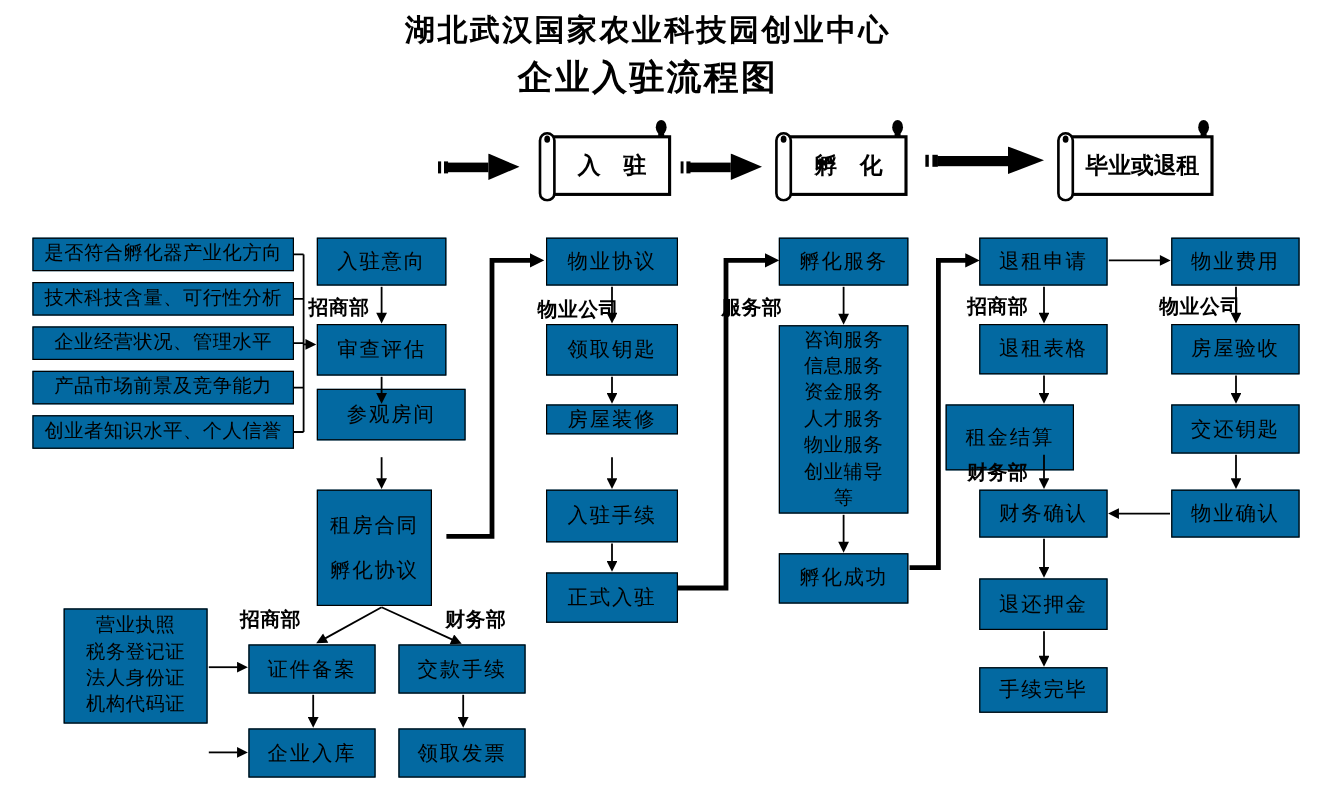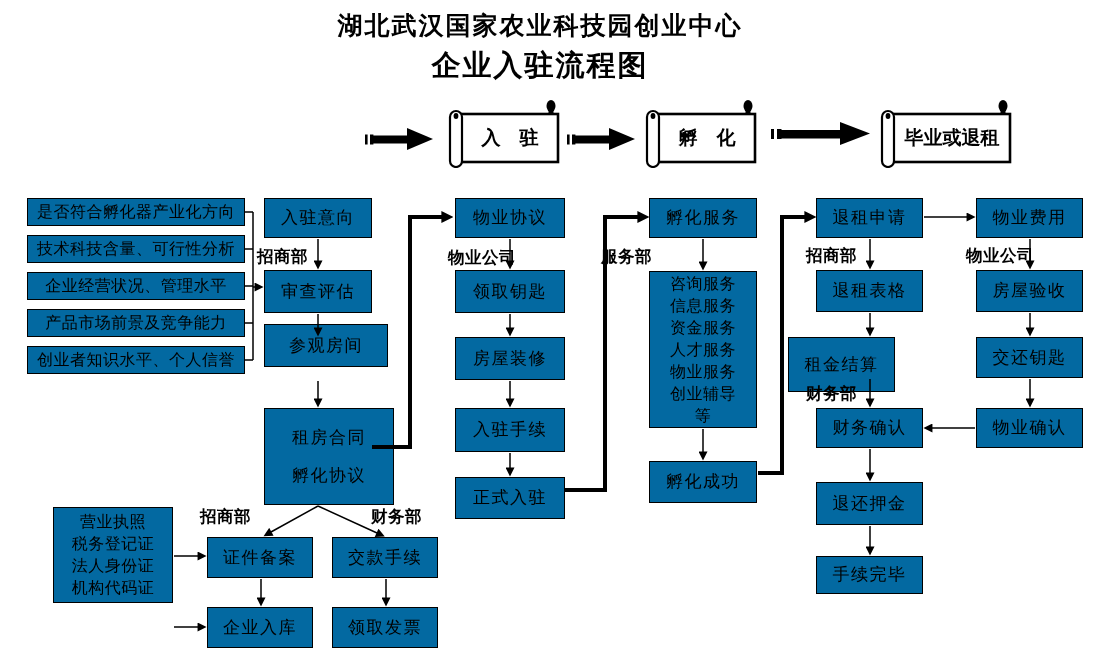--- a/index.html
+++ b/index.html
@@ -96,21 +96,21 @@
   <div class="b small" style="left:27px;top:198px;width:218px;height:28px">是否符合孵化器产业化方向</div>
   <div class="b small" style="left:27px;top:235px;width:218px;height:28px">技术科技含量、可行性分析</div>
   <div class="b small" style="left:27px;top:272px;width:218px;height:28px">企业经营状况、管理水平</div>
   <div class="b small" style="left:27px;top:309px;width:218px;height:28px">产品市场前景及竞争能力</div>
   <div class="b small" style="left:27px;top:346px;width:218px;height:28px">创业者知识水平、个人信誉</div>
 
   <div class="b" style="left:264px;top:198px;width:108px;height:40px">入驻意向</div>
   <div class="dept" style="left:257px;top:246px">招商部</div>
   <div class="b" style="left:264px;top:270px;width:108px;height:43px">审查评估</div>
   <div class="b" style="left:264px;top:324px;width:124px;height:43px">参观房间</div>
-  <div class="b multi" style="left:264px;top:408px;width:130px;height:97px">
+  <div class="b multi" style="left:264px;top:408px;width:96px;height:97px">
     <span class="ln">租房合同</span>
     <span class="contract-gap"></span>
     <span class="ln">孵化协议</span>
   </div>
 
   <div class="dept" style="left:200px;top:506px">招商部</div>
   <div class="dept" style="left:371px;top:506px">财务部</div>
 
   <div class="b" style="left:207px;top:537px;width:106px;height:41px">证件备案</div>
   <div class="b" style="left:332px;top:537px;width:106px;height:41px">交款手续</div>
@@ -120,21 +120,21 @@
   <div class="b multi small" style="left:53px;top:507px;width:120px;height:96px;line-height:22px">
     <span class="ln">营业执照</span>
     <span class="ln">税务登记证</span>
     <span class="ln">法人身份证</span>
     <span class="ln">机构代码证</span>
   </div>
 
   <div class="b" style="left:455px;top:198px;width:110px;height:40px">物业协议</div>
   <div class="dept" style="left:448px;top:247px">物业公司</div>
   <div class="b" style="left:455px;top:270px;width:110px;height:43px">领取钥匙</div>
-  <div class="b" style="left:455px;top:337px;width:110px;height:43px">房屋装修</div>
+  <div class="b" style="left:455px;top:337px;width:110px;height:25px">房屋装修</div>
   <div class="b" style="left:455px;top:408px;width:110px;height:44px">入驻手续</div>
   <div class="b" style="left:455px;top:477px;width:110px;height:42px">正式入驻</div>
 
   <div class="b" style="left:649px;top:198px;width:108px;height:40px">孵化服务</div>
   <div class="dept" style="left:601px;top:246px">服务部</div>
   <div class="b multi small" style="left:649px;top:271px;width:108px;height:157px;line-height:22px">
     <span class="ln">咨询服务</span>
     <span class="ln">信息服务</span>
     <span class="ln">资金服务</span>
     <span class="ln">人才服务</span>

